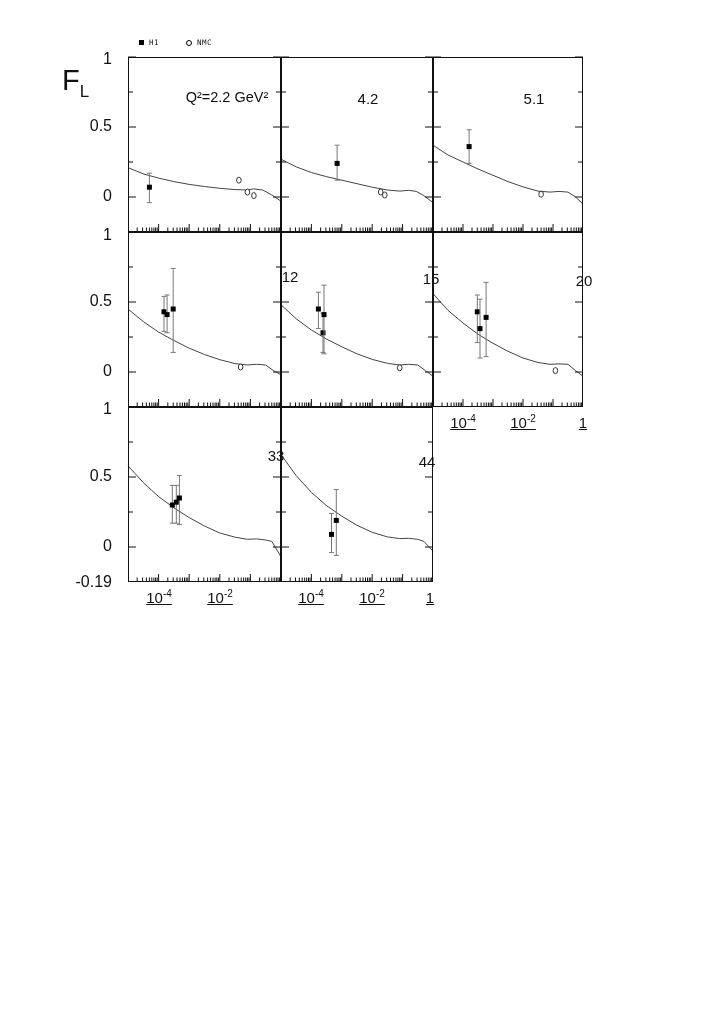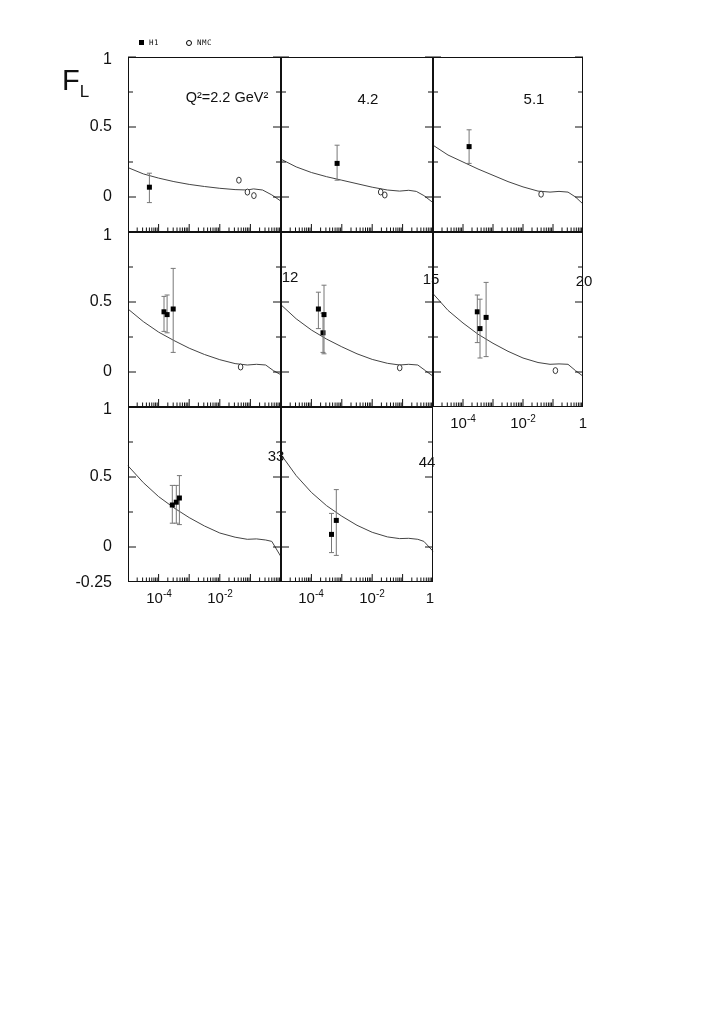--- a/index.html
+++ b/index.html
@@ -7,21 +7,21 @@
         font-family:"Liberation Sans","DejaVu Sans",sans-serif;color:#111;}
   #chart-svg{position:absolute;left:0;top:0;}
   .fl-title{position:absolute;left:62px;top:64px;font-size:29px;}
   .fl-title .sub{font-size:17px;vertical-align:-7px;}
   .legend{position:absolute;left:139px;top:38px;display:flex;gap:27px;align-items:flex-start;}
   .legend-item{display:flex;gap:5px;align-items:center;}
   .marker-square{width:5px;height:5px;background:#000;display:inline-block;}
   .marker-circle{width:4px;height:4px;border:1px solid #000;border-radius:50%;display:inline-block;background:#fff;}
   .legend-label{font-size:7.5px;letter-spacing:0.5px;font-family:"DejaVu Sans Mono","Liberation Mono",monospace;}
   .yl{position:absolute;left:40px;width:72px;text-align:right;font-size:16px;}
-  .xl{position:absolute;width:64px;text-align:center;font-size:15px;}
+  .xl{position:absolute;width:64px;text-align:center;font-size:15px;text-decoration:underline;}
   .xl sup{font-size:10px;}
   .pl{position:absolute;width:80px;text-align:center;font-size:15px;padding-left:47px;}
   .plq{position:absolute;width:150px;text-align:center;font-size:14.5px;}
 </style>
 </head>
 <body>
 
 <div id="page">
 
   <svg id="chart-svg" width="708" height="1035">
@@ -125,21 +125,21 @@
 
   <div class="yl" style="top:50px">1</div>
   <div class="yl" style="top:117px">0.5</div>
   <div class="yl" style="top:187px">0</div>
   <div class="yl" style="top:226px">1</div>
   <div class="yl" style="top:292px">0.5</div>
   <div class="yl" style="top:362px">0</div>
   <div class="yl" style="top:400px">1</div>
   <div class="yl" style="top:467px">0.5</div>
   <div class="yl" style="top:537px">0</div>
-  <div class="yl" style="top:573px">-0.25</div>
+  <div class="yl" style="top:573px">-0.19</div>
 
   <div class="xl" style="left:431px;top:413px"><span>10</span><sup>-4</sup></div>
   <div class="xl" style="left:491px;top:413px"><span>10</span><sup>-2</sup></div>
   <div class="xl" style="left:551px;top:413px"><span>1</span><sup></sup></div>
 
   <div class="xl" style="left:127px;top:588px"><span>10</span><sup>-4</sup></div>
   <div class="xl" style="left:188px;top:588px"><span>10</span><sup>-2</sup></div>
 
   <div class="xl" style="left:279px;top:588px"><span>10</span><sup>-4</sup></div>
   <div class="xl" style="left:340px;top:588px"><span>10</span><sup>-2</sup></div>

